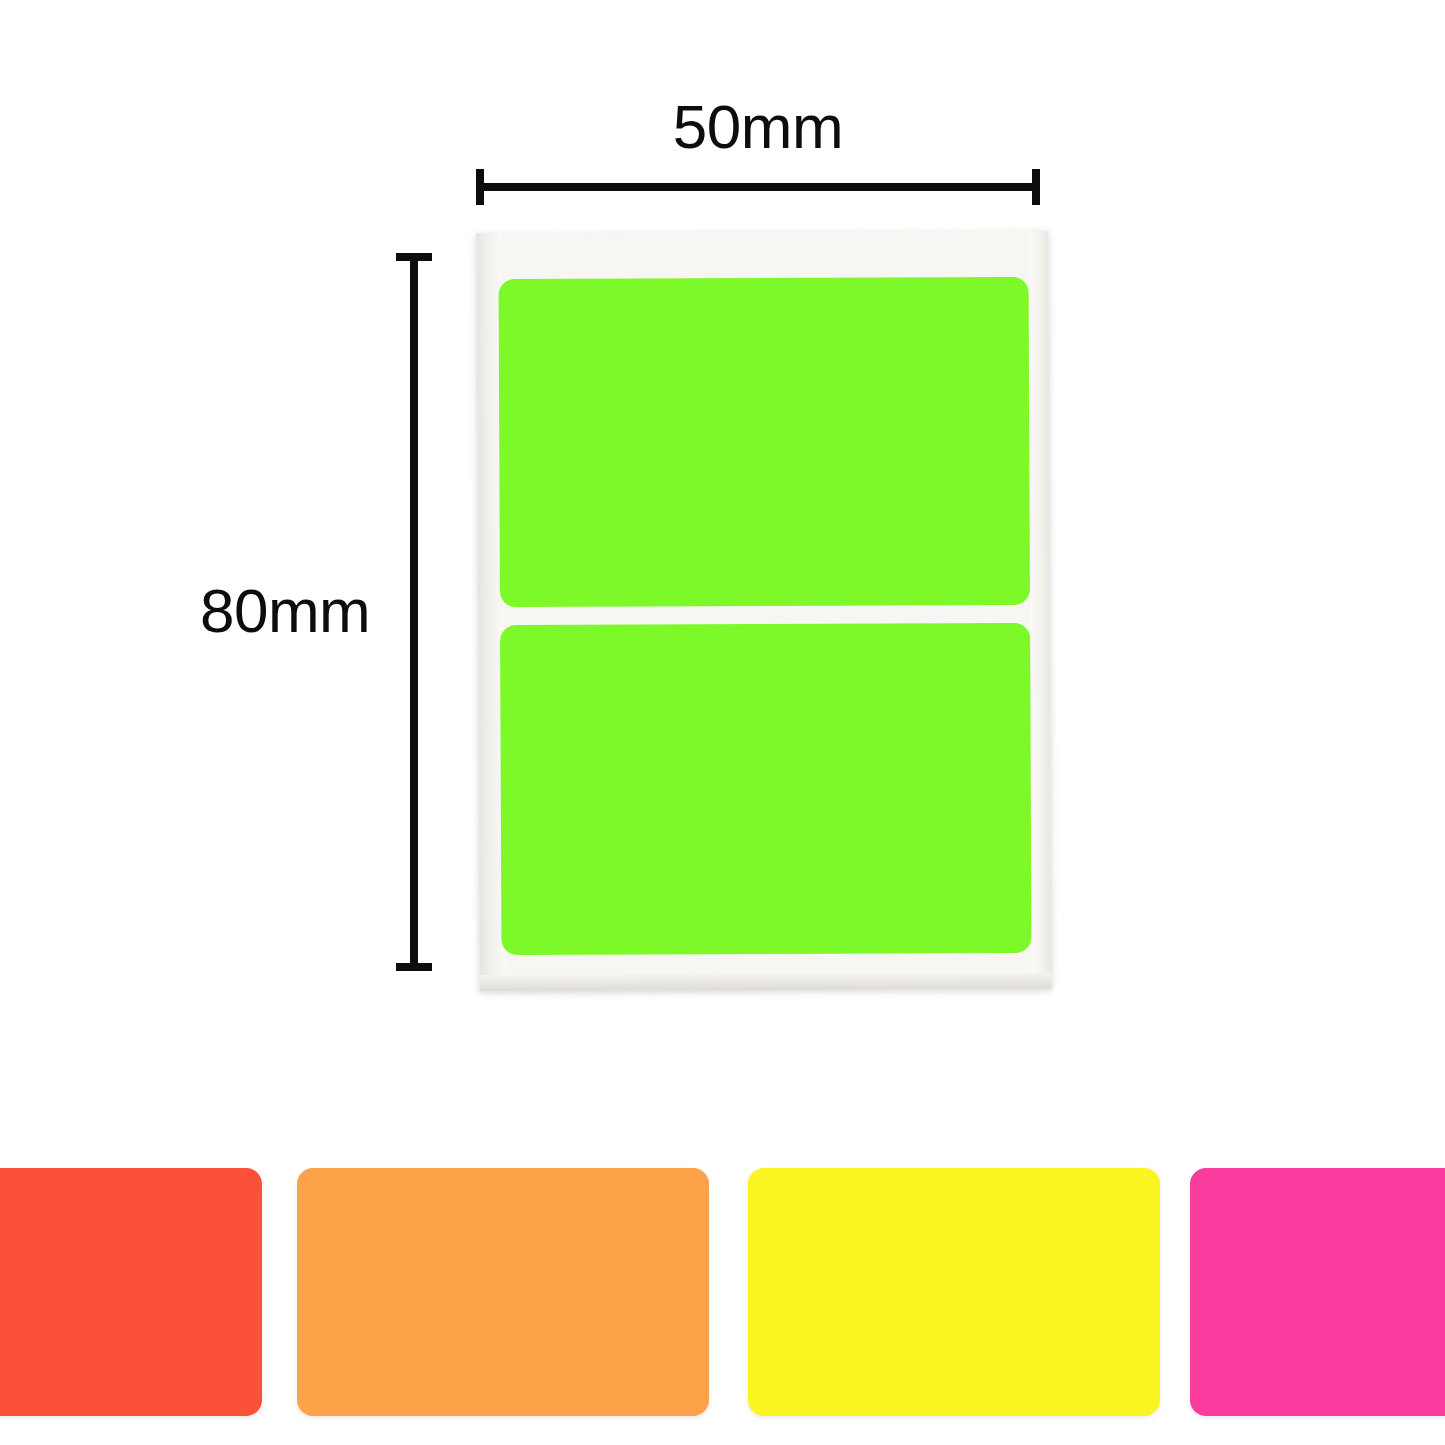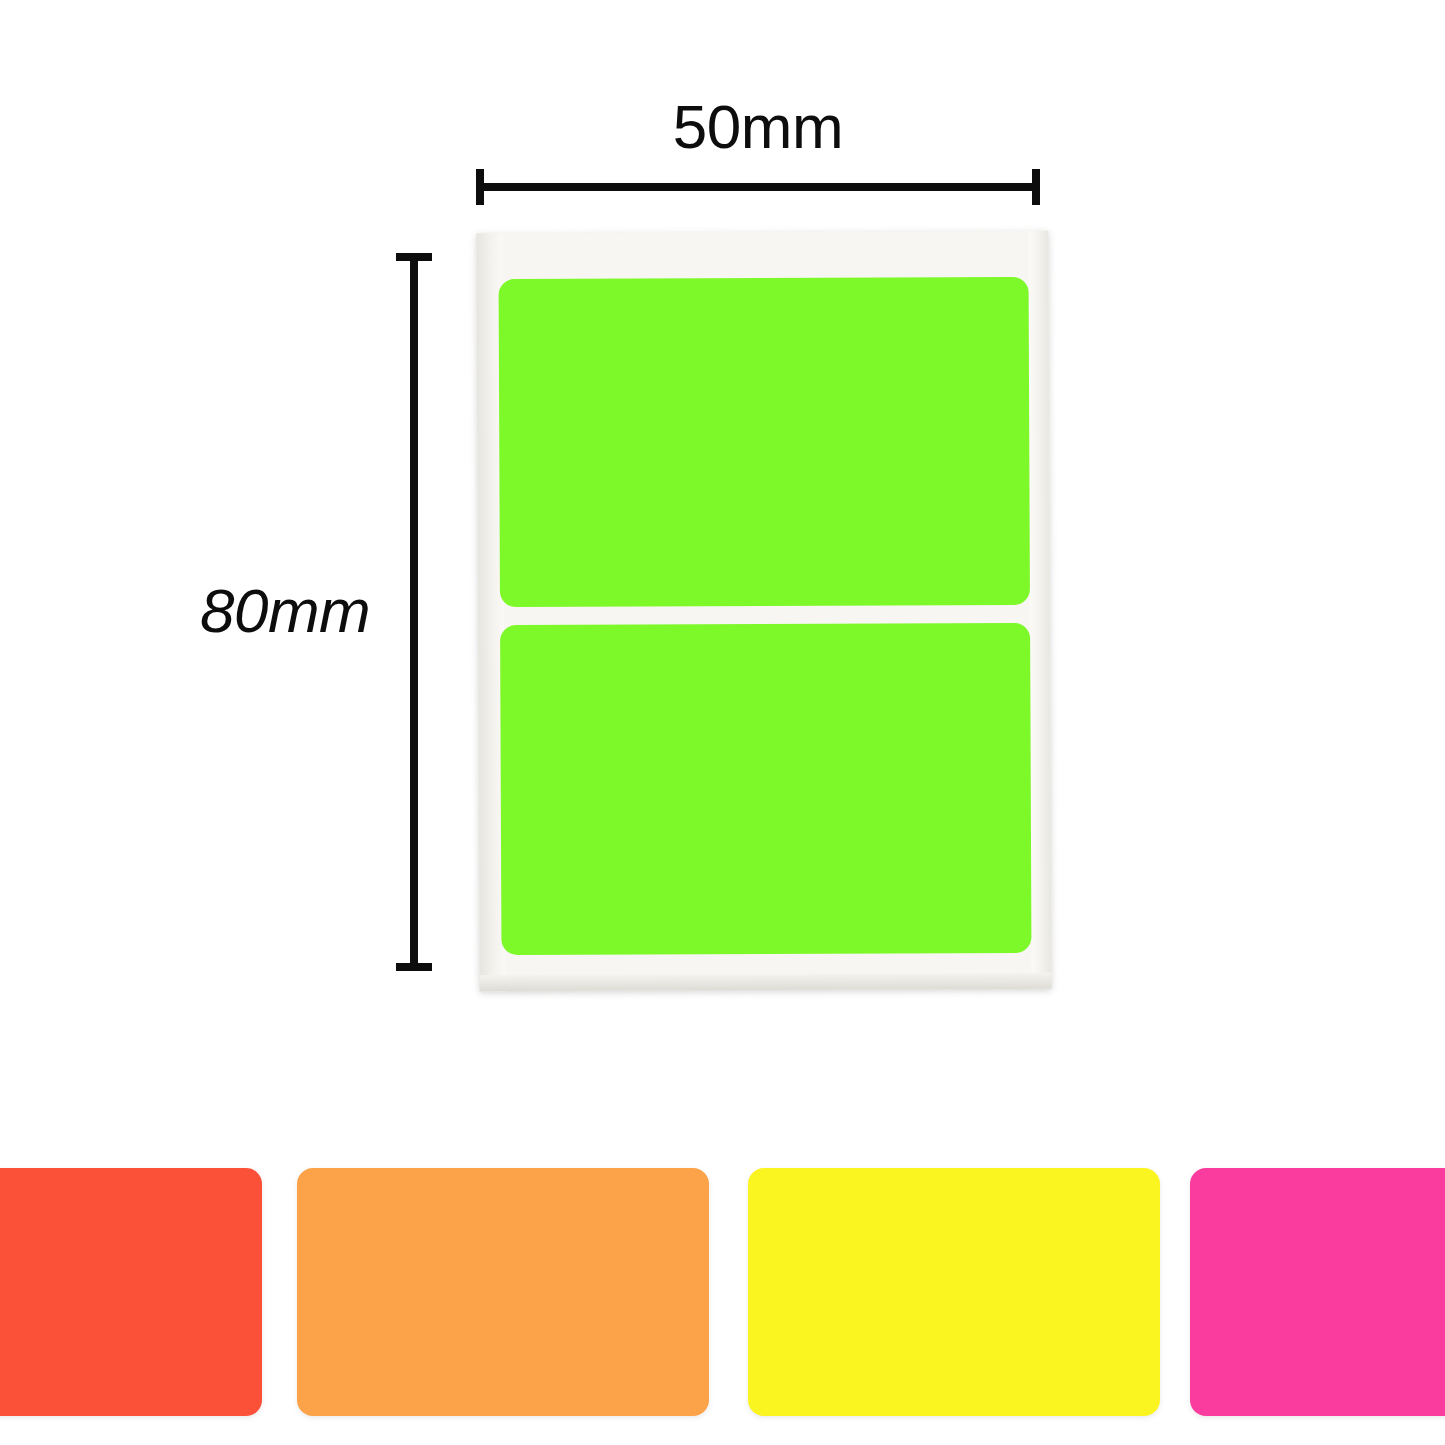--- a/index.html
+++ b/index.html
@@ -41,21 +41,20 @@
     left: 476px;
     top: 96px;
     width: 564px;
     text-align: center;
   }
   #height-dimension-label {
     left: 200px;
     top: 580px;
     width: 170px;
     text-align: center;
-    font-style: italic;
   }
 
   
   #width-dimension-line {
     position: absolute;
     left: 476px;
     top: 183px;
     width: 564px;
     height: 8px;
     background: #0d0d0d;

